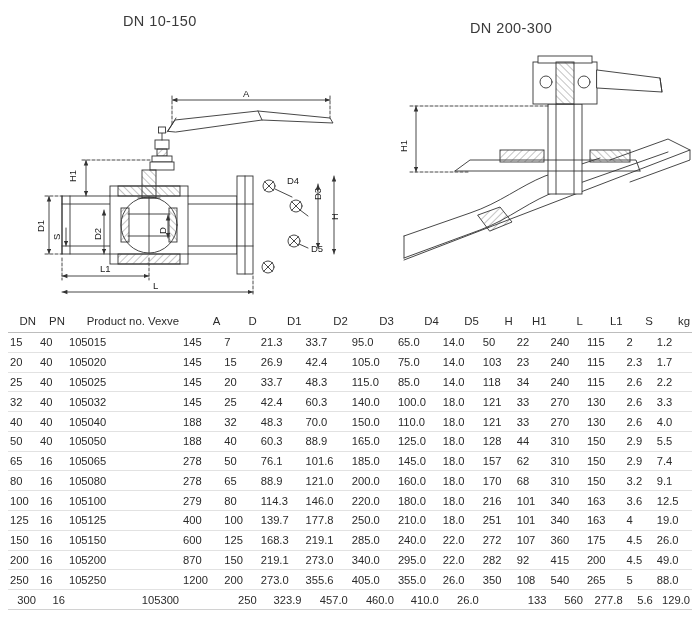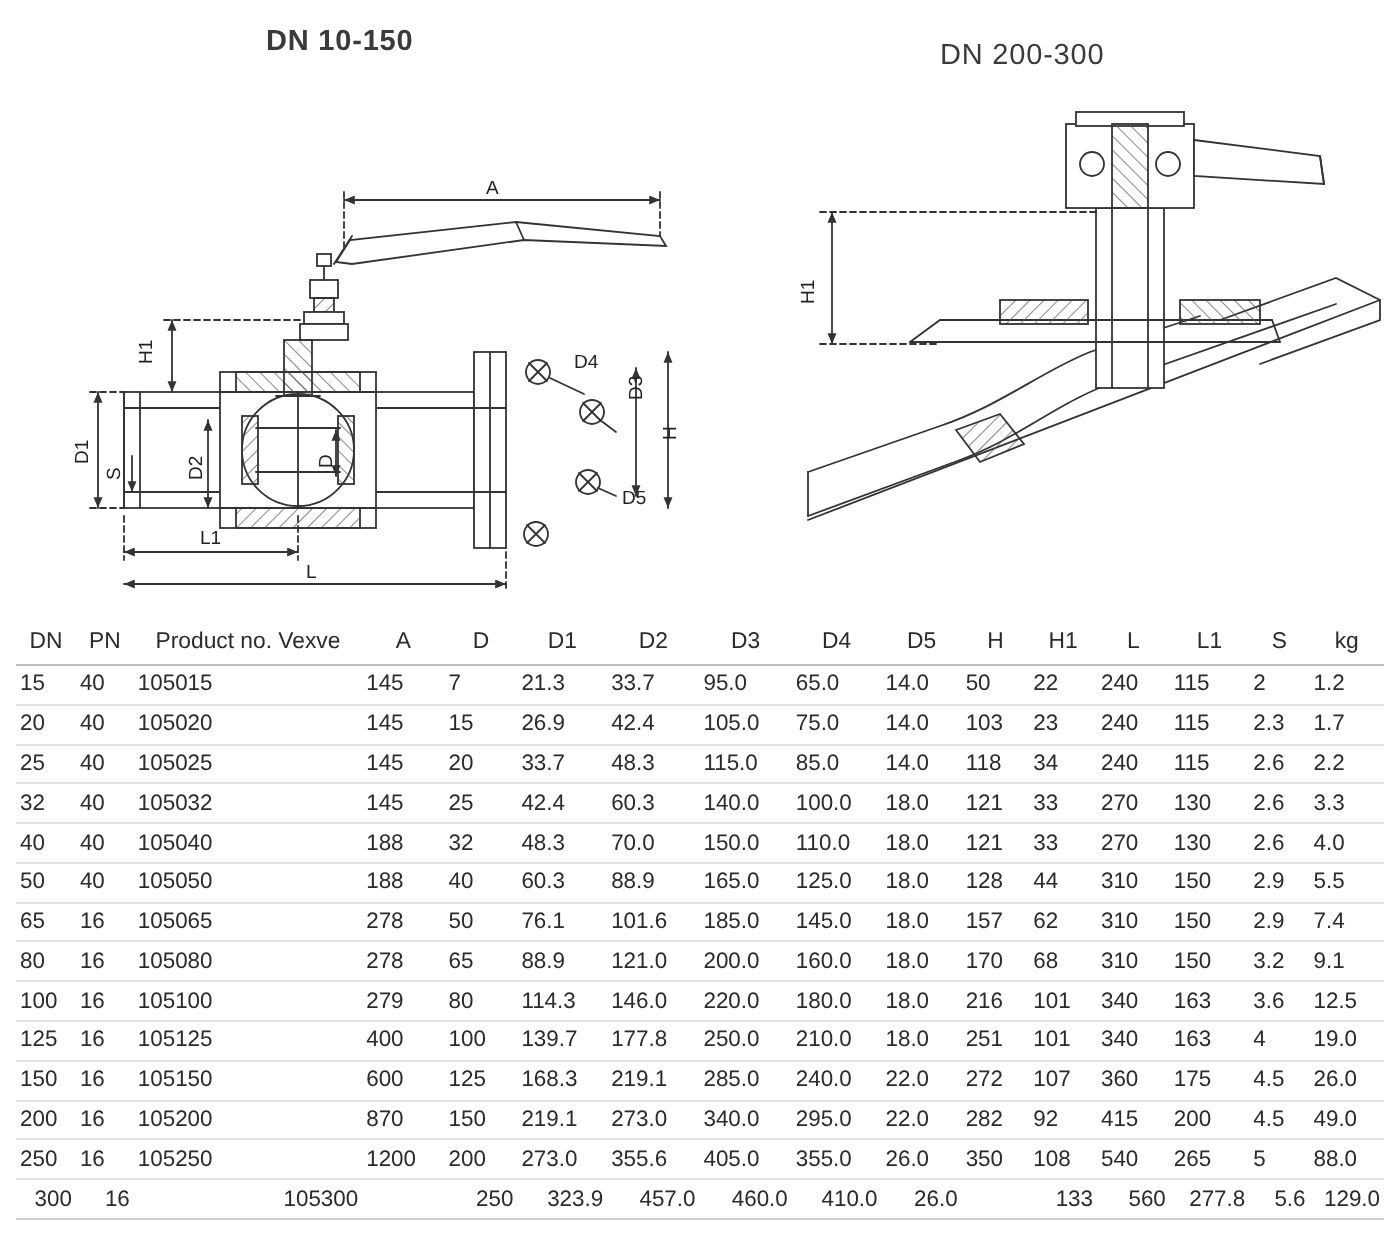--- a/index.html
+++ b/index.html
@@ -20,21 +20,21 @@
     width: 700px;
     height: 621px;
   }
   .fig-title {
     position: absolute;
     font-size: 14.5px;
     color: #3a3a3a;
     letter-spacing: 0.4px;
     white-space: nowrap;
   }
-  #title-left { left: 133px; top: 13px; font-weight: bold; }
+  #title-left { left: 123px; top: 13px; }
   #title-right { left: 470px; top: 20px; }
 
   .drawings {
     position: absolute;
     left: 0;
     top: 0;
     width: 700px;
     height: 305px;
   }
 
@@ -46,21 +46,21 @@
     width: 684px;
   }
   table.specs {
     border-collapse: collapse;
     width: 684px;
     font-size: 11.2px;
     color: #2b2b2b;
   }
   table.specs th {
     font-weight: normal;
-    text-align: center;
+    text-align: right;
     padding: 3px 2px 5px 2px;
     border-bottom: 1px solid #bdbdbd;
     white-space: nowrap;
     color: #2b2b2b;
     font-size: 11.4px;
   }
   table.specs td {
     padding: 3.4px 2px;
     border-bottom: 1px solid #e2e2e2;
     white-space: nowrap;

